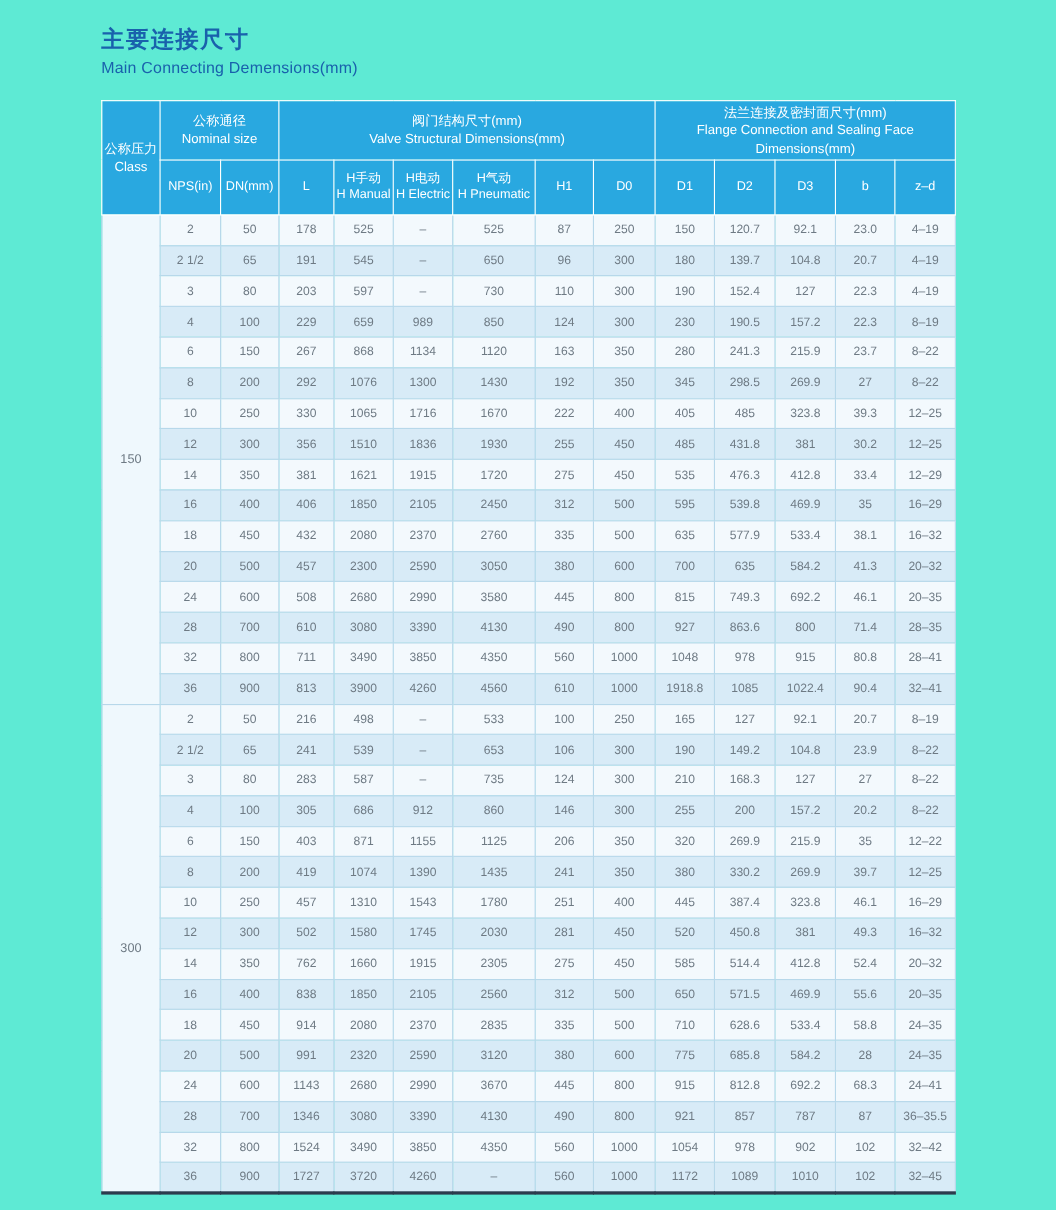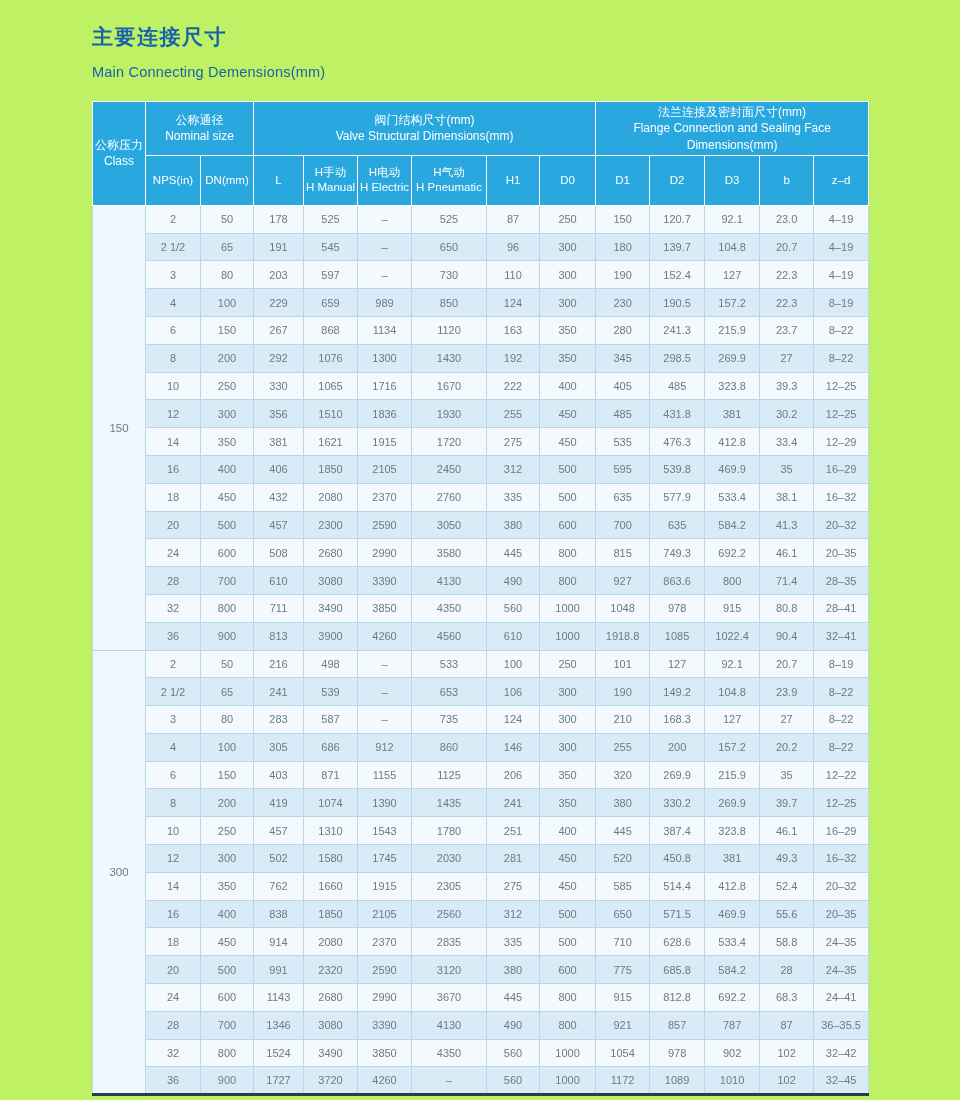--- a/index.html
+++ b/index.html
@@ -14,37 +14,37 @@
   }
   * { margin: 0; padding: 0; box-sizing: border-box; }
   html, body {
     width: 960px;
     background: #ffffff;
     font-family: "Liberation Sans", "DejaVu Sans", sans-serif;
   }
   .page {
     width: 960px;
     height: 1100px;
-    background: #bef264;
+    background: #5eead4;
     position: relative;
   }
   .title-block {
     padding: 24px 0 0 92px;
   }
   .title-zh {
     color: var(--title-blue, #1961ac);
     font-size: 21px;
     font-weight: bold;
     letter-spacing: 1.5px;
     line-height: 1.2;
   }
   .title-en {
     color: var(--title-blue, #1961ac);
     font-size: 14.5px;
-    margin-top: 15px;
+    margin-top: 5px;
     letter-spacing: 0.2px;
   }
   table.dims {
     border-collapse: collapse;
     table-layout: fixed;
     width: 776px;
     margin: 21px 0 0 92px;
     border-bottom: 3px solid var(--bottom-bar, #2c3b4d);
   }
   thead th {
@@ -423,21 +423,21 @@
         <tr>
           <td class="class-cell" rowspan="16">300</td>
           <td>2</td>
           <td>50</td>
           <td>216</td>
           <td>498</td>
           <td>–</td>
           <td>533</td>
           <td>100</td>
           <td>250</td>
-          <td>101</td>
+          <td>165</td>
           <td>127</td>
           <td>92.1</td>
           <td>20.7</td>
           <td>8–19</td>
         </tr>
         <tr>
           <td>2 1/2</td>
           <td>65</td>
           <td>241</td>
           <td>539</td>

